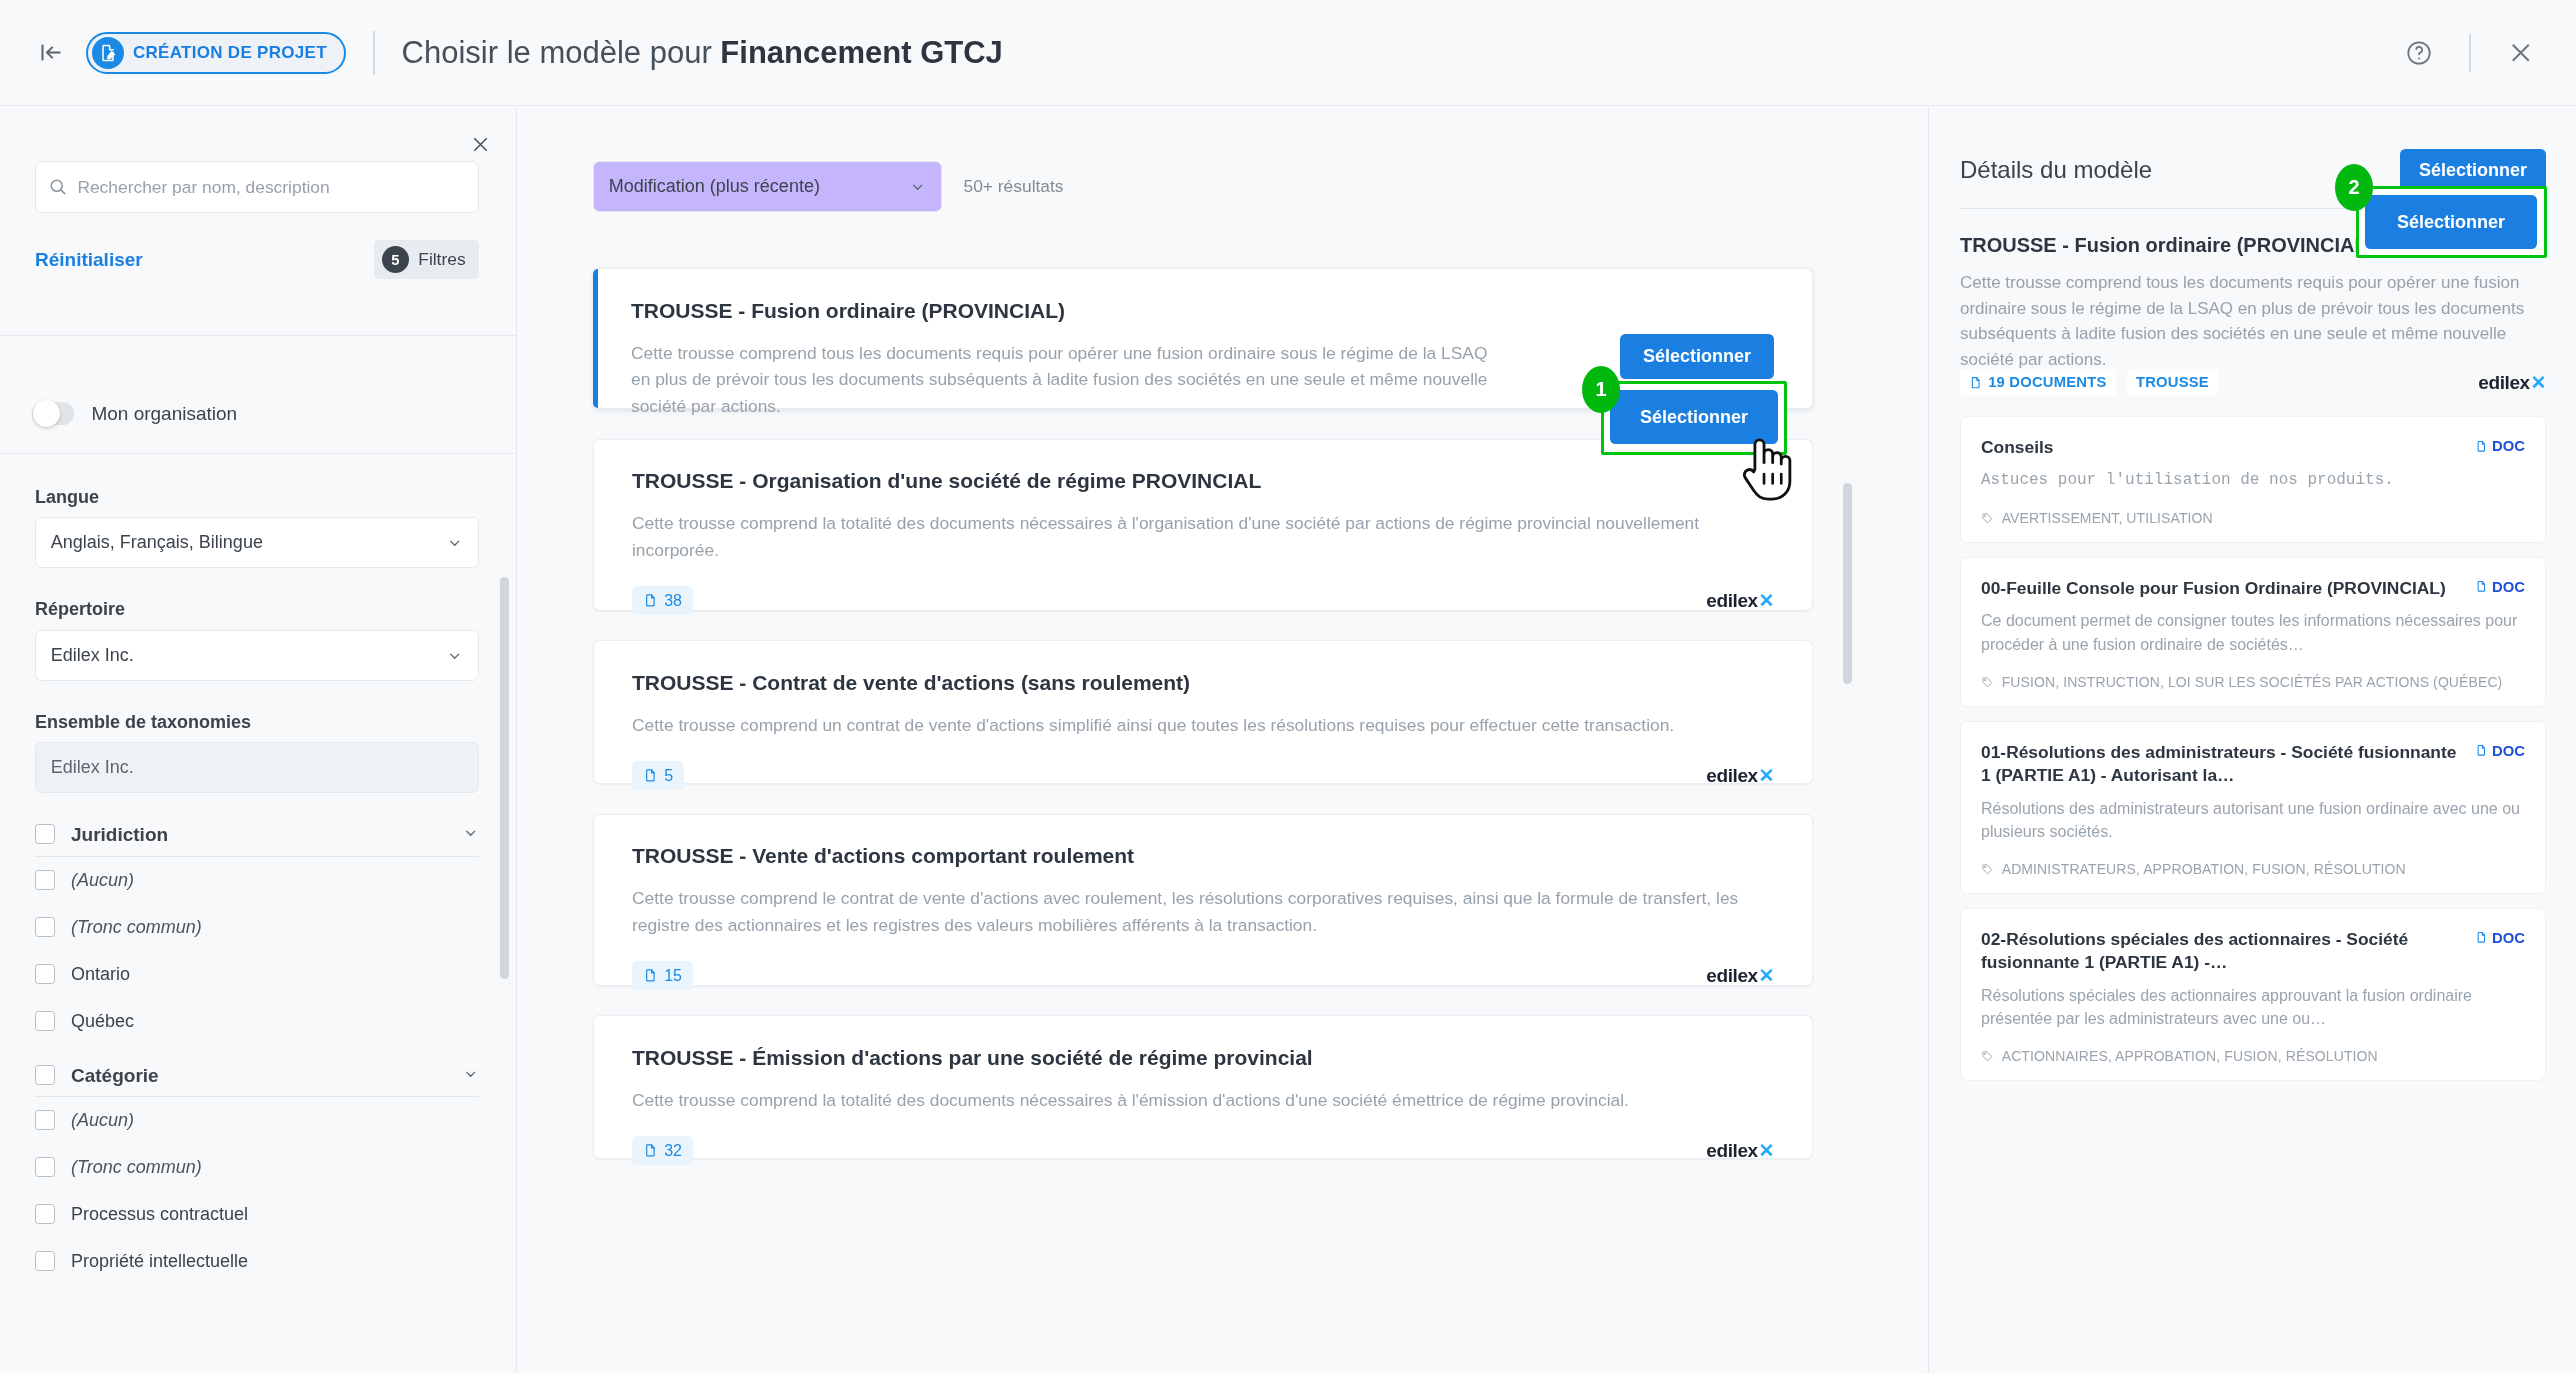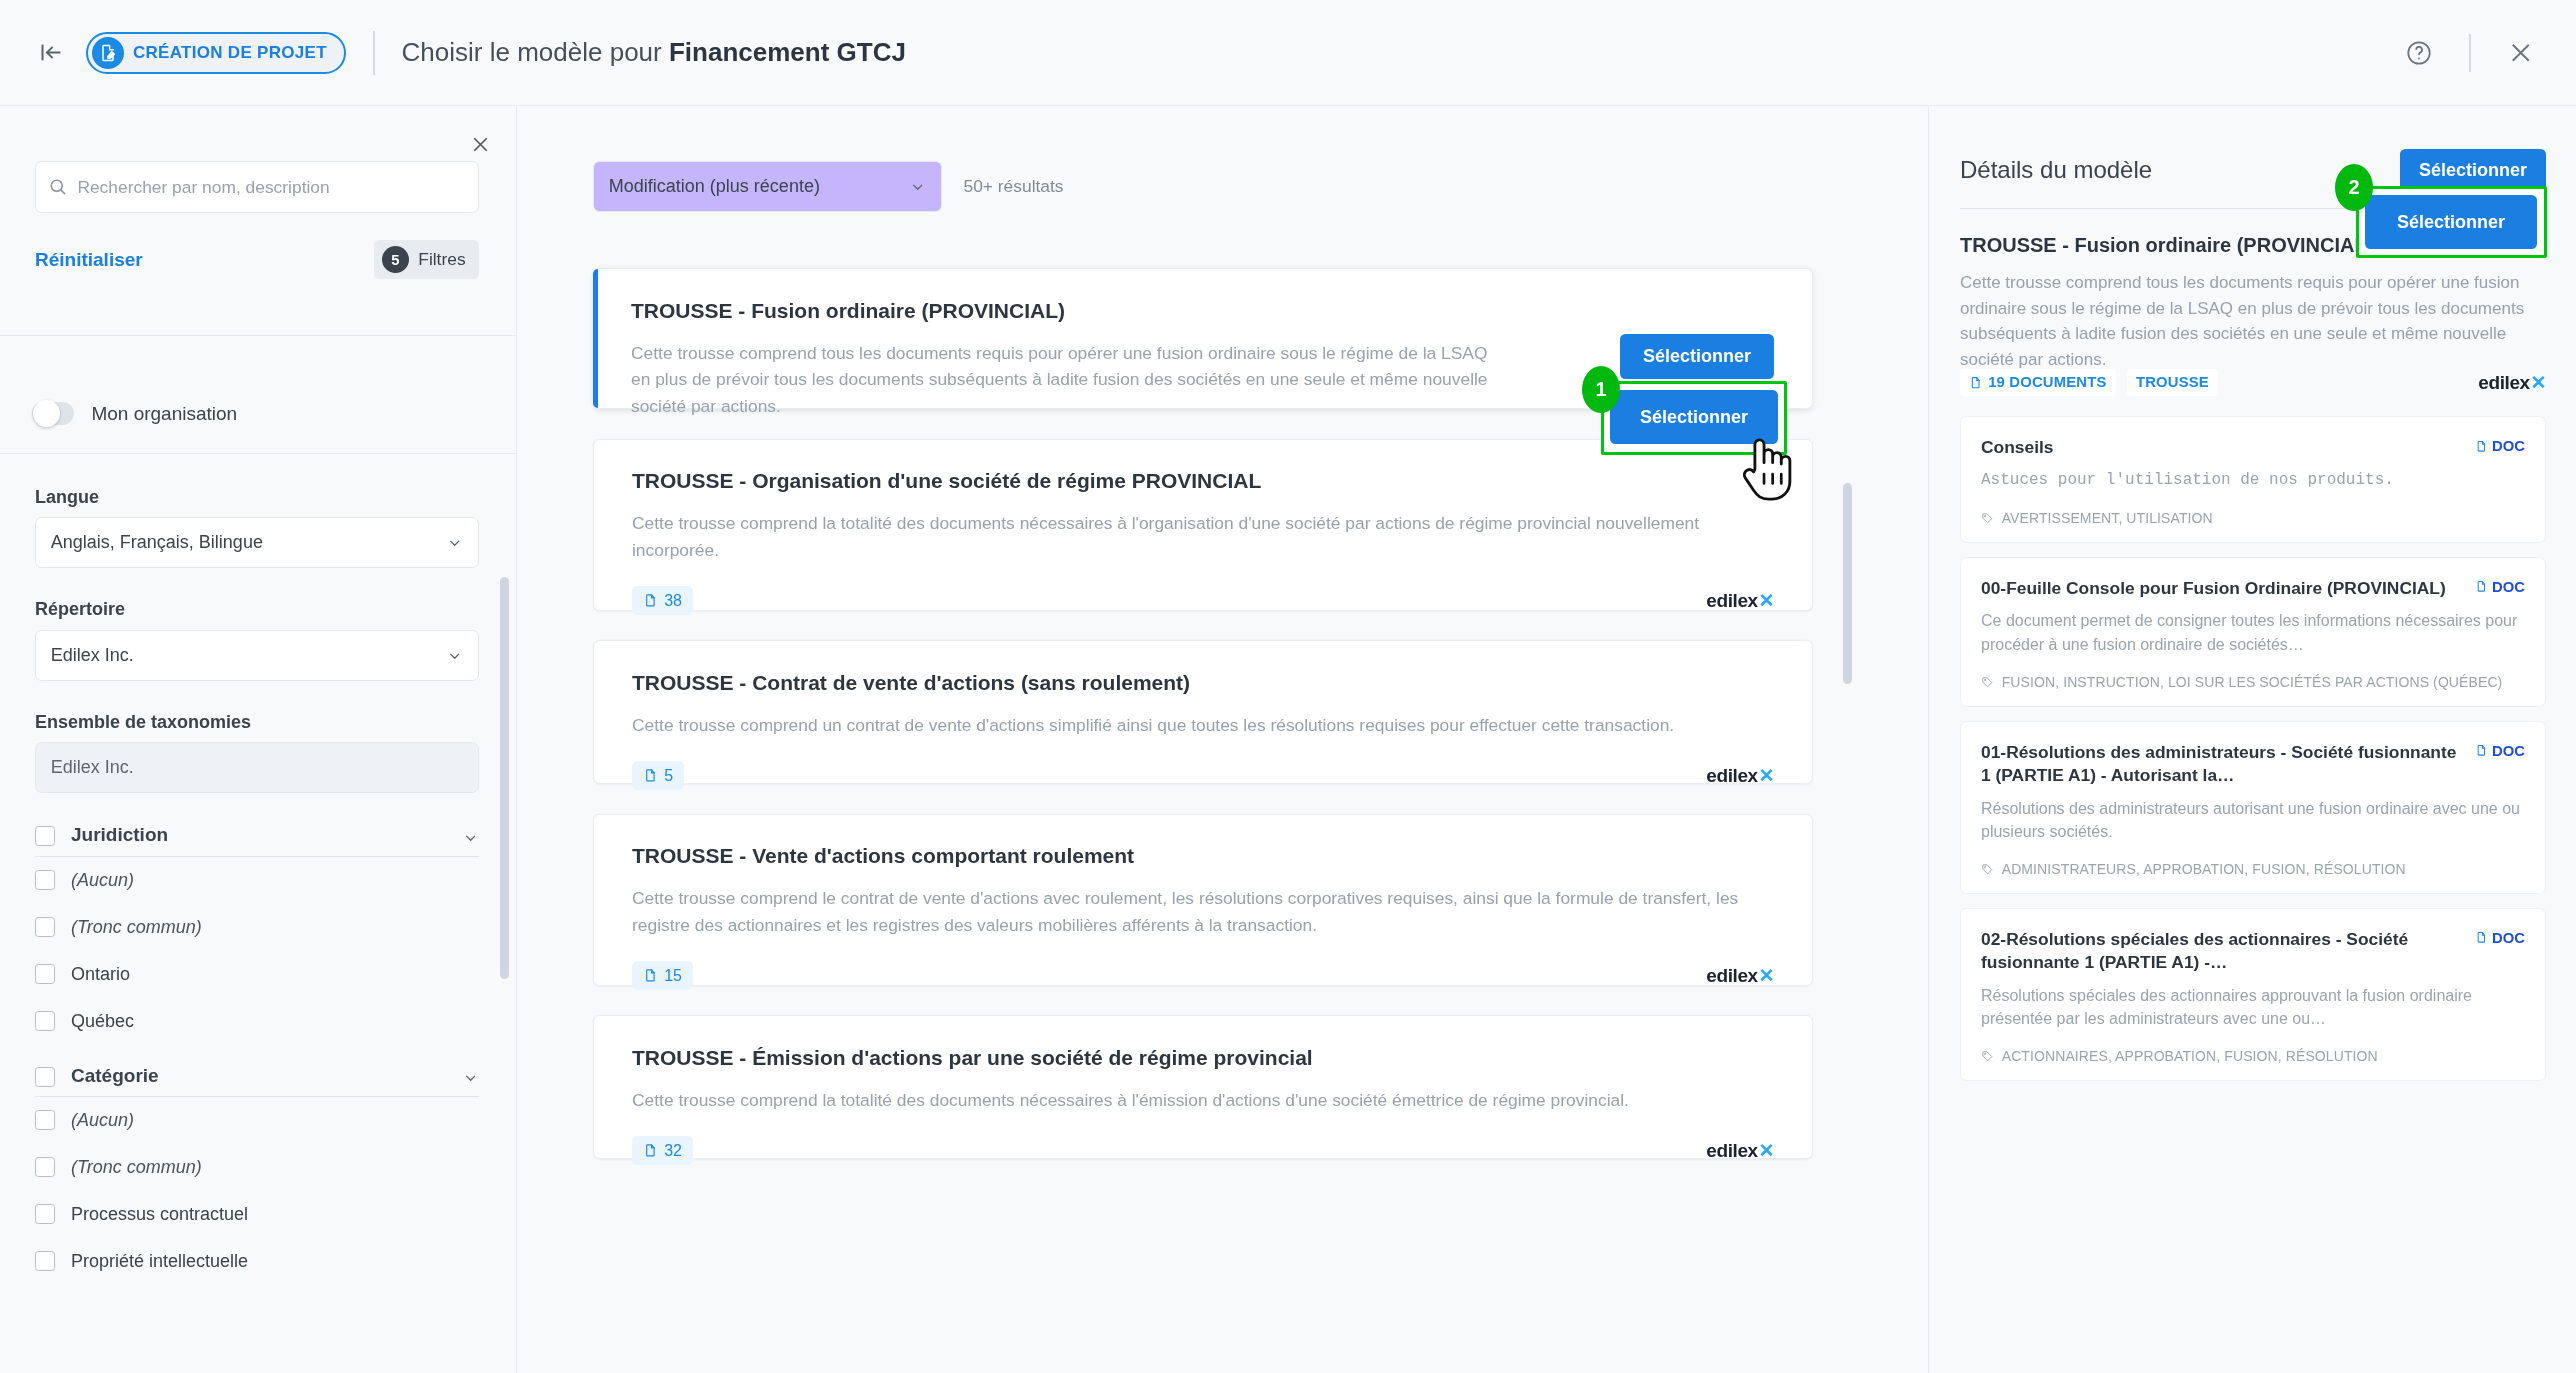--- a/index.html
+++ b/index.html
@@ -35,21 +35,21 @@
     flex: 0 0 auto;
   }
   .chip-label {
     font-size: 17px; font-weight: bold; color: #1a7fe0; letter-spacing: 0.3px;
     white-space: nowrap;
   }
   .tb-sep {
     width: 1.3px; height: 44px; background: #d3dae1; margin: 0 27px;
   }
   .tb-title {
-    font-size: 26px; color: #46505a; white-space: nowrap;
+    font-size: 31px; color: #46505a; white-space: nowrap;
   }
   .tb-title b { color: #2d3640; font-weight: bold; }
   .tb-right {
     position: absolute; right: 29.5px; top: 0; height: 106px;
     display: flex; align-items: center; gap: 0;
   }
   .icon-btn {
     width: 52px; height: 52px; display: flex; align-items: center; justify-content: center;
     color: #6b757f; cursor: pointer;
   }
@@ -116,21 +116,21 @@
   .readonly-box {
     margin-left: 35px; width: 444px; height: 51px; background: #eef1f5;
     border: 1.3px solid #e3e8ed; border-radius: 6.7px;
     display: flex; align-items: center; padding: 0 14.8px;
   }
   .readonly-box span { font-size: 18px; color: #5d666f; }
   .gap28 { height: 20px; }
   .gap44 { height: 31px; }
 
   .grp-head {
-    display: flex; align-items: flex-end; gap: 16px; margin-left: 35px; width: 444px;
+    display: flex; align-items: flex-start; gap: 16px; margin-left: 35px; width: 444px;
     padding-bottom: 9.4px; border-bottom: 1.3px solid #e1e6eb; cursor: pointer;
   }
   .grp-head .gname { font-size: 19px; font-weight: bold; color: #3b444d; flex: 1; }
   .cbx {
     width: 20px; height: 20px; border: 1.3px solid #b6bec6; border-radius: 3.4px; background: #fff;
     flex: 0 0 auto;
   }
   .opt-row {
     display: flex; align-items: center; gap: 16px; margin-left: 35px; width: 444px;
     height: 47px; cursor: pointer;

